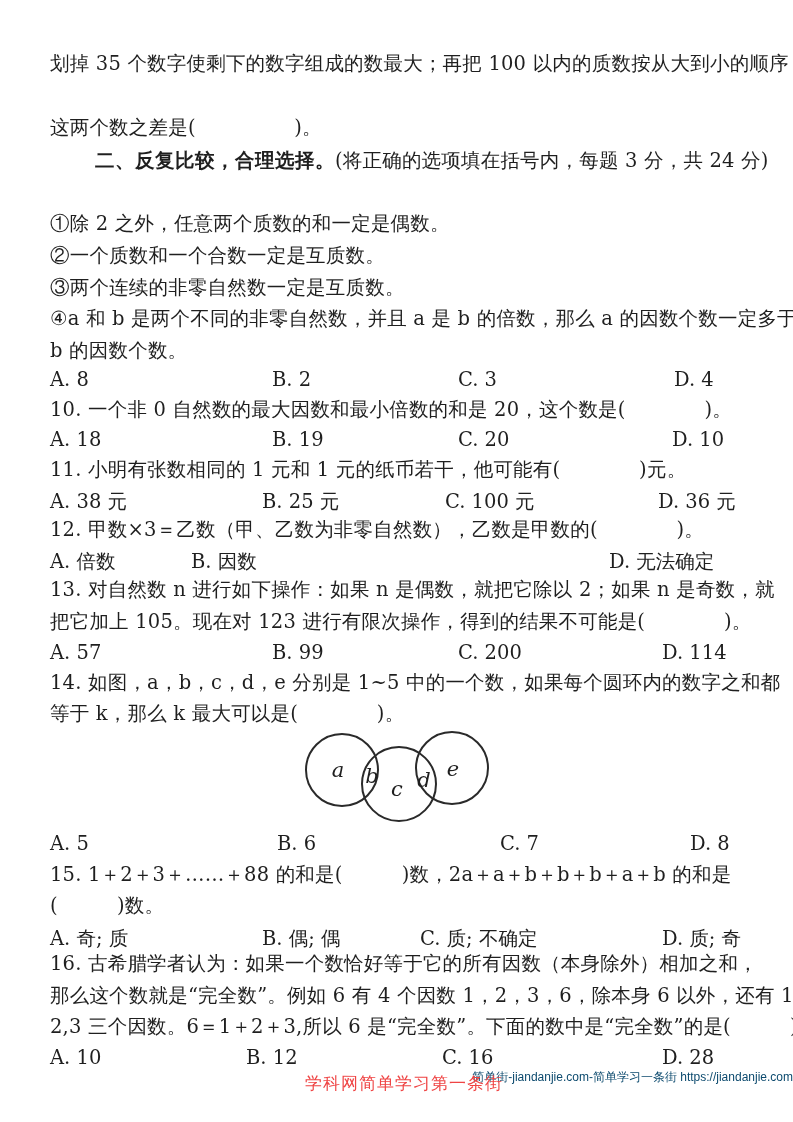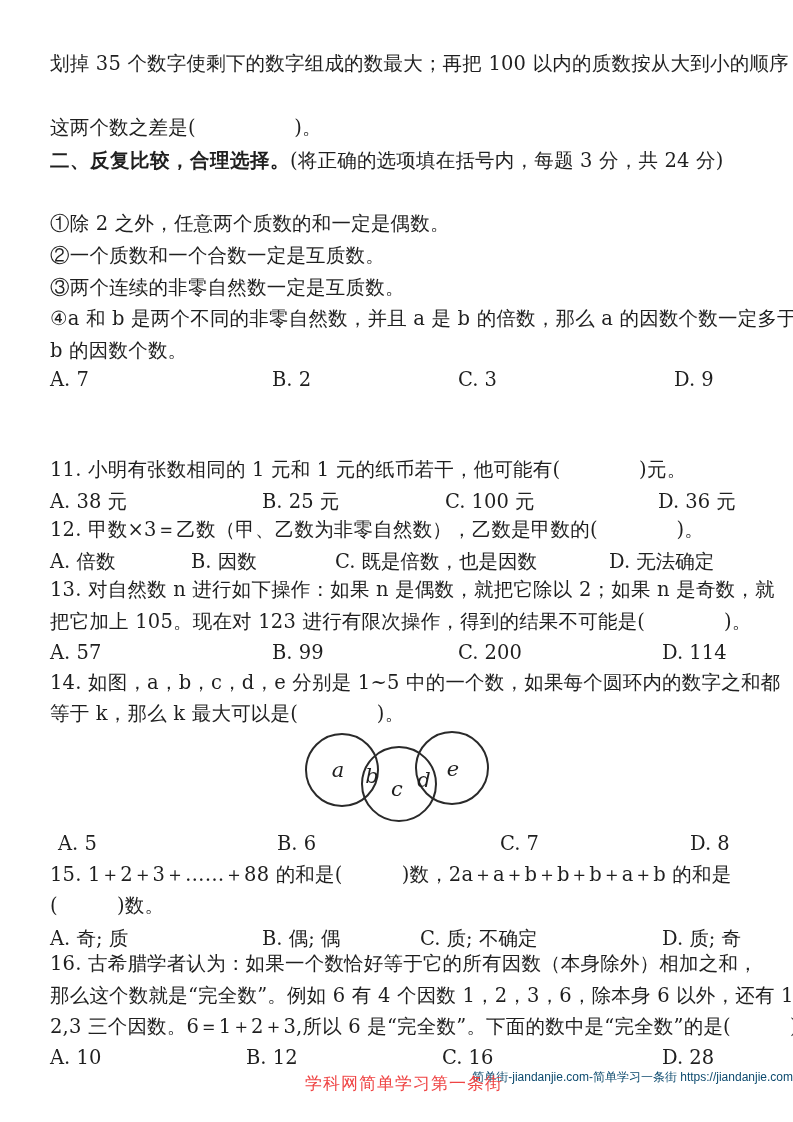--- a/index.html
+++ b/index.html
@@ -16,20 +16,21 @@
     left:50px;
     font-size:19.5px;
     line-height:24px;
     white-space:nowrap;
     letter-spacing:0.2px;
   }
   .sec-title{
     font-family:"Liberation Sans","DejaVu Sans",sans-serif;
     font-weight:700;
     letter-spacing:0.5px;
+    margin-left:45px;
   }
   .opt-row{
     position:absolute;
     left:50px;
     width:710px;
     height:26px;
     font-size:19.5px;
   }
   .opt{
     position:absolute;
@@ -75,40 +76,46 @@
   <div class="ln" style="top:148px">
     <span class="sec-title">二、反复比较，合理选择。</span><span>(将正确的选项填在括号内，每题 3 分，共 24 分)</span>
   </div>
 
   <div class="ln" style="top:212px">①除 2 之外，任意两个质数的和一定是偶数。</div>
   <div class="ln" style="top:244px">②一个质数和一个合数一定是互质数。</div>
   <div class="ln" style="top:276px">③两个连续的非零自然数一定是互质数。</div>
   <div class="ln" style="top:307px">④a 和 b 是两个不同的非零自然数，并且 a 是 b 的倍数，那么 a 的因数个数一定多于</div>
   <div class="ln" style="top:339px">b 的因数个数。</div>
   <div class="opt-row" style="top:368px">
-    <span class="opt" style="left:0px">A. 7</span>
+    <span class="opt" style="left:0px">A. 8</span>
     <span class="opt" style="left:222px">B. 2</span>
     <span class="opt" style="left:408px">C. 3</span>
-    <span class="opt" style="left:624px">D. 9</span>
+    <span class="opt" style="left:624px">D. 4</span>
   </div>
 
+  <div class="ln" style="top:398px">10. 一个非 0 自然数的最大因数和最小倍数的和是 20，这个数是(　　　　)。</div>
+  <div class="opt-row" style="top:428px">
+    <span class="opt" style="left:0px">A. 18</span>
+    <span class="opt" style="left:222px">B. 19</span>
+    <span class="opt" style="left:408px">C. 20</span>
+    <span class="opt" style="left:622px">D. 10</span>
+  </div>
 
   <div class="ln" style="top:458px">11. 小明有张数相同的 1 元和 1 元的纸币若干，他可能有(　　　　)元。</div>
   <div class="opt-row" style="top:488px">
     <span class="opt" style="left:0px">A. 38 元</span>
     <span class="opt" style="left:212px">B. 25 元</span>
     <span class="opt" style="left:395px">C. 100 元</span>
     <span class="opt" style="left:608px">D. 36 元</span>
   </div>
 
   <div class="ln" style="top:518px">12. 甲数×3＝乙数（甲、乙数为非零自然数），乙数是甲数的(　　　　)。</div>
   <div class="opt-row" style="top:548px">
     <span class="opt" style="left:0px">A. 倍数</span>
     <span class="opt" style="left:141px">B. 因数</span>
-    <span class="opt" style="left:285px">C. 既是倍数，也是因数</span>
     <span class="opt" style="left:559px">D. 无法确定</span>
   </div>
 
   <div class="ln" style="top:578px">13. 对自然数 n 进行如下操作：如果 n 是偶数，就把它除以 2；如果 n 是奇数，就</div>
   <div class="ln" style="top:610px">把它加上 105。现在对 123 进行有限次操作，得到的结果不可能是(　　　　)。</div>
   <div class="opt-row" style="top:641px">
     <span class="opt" style="left:0px">A. 57</span>
     <span class="opt" style="left:222px">B. 99</span>
     <span class="opt" style="left:408px">C. 200</span>
     <span class="opt" style="left:612px">D. 114</span>
@@ -122,21 +129,21 @@
     <circle cx="103" cy="58" r="37"></circle>
     <circle cx="156" cy="42" r="36"></circle>
     <text x="42" y="51">a</text>
     <text x="76" y="57">b</text>
     <text x="101" y="70">c</text>
     <text x="128" y="61">d</text>
     <text x="157" y="50">e</text>
   </svg>
 
   <div class="opt-row" style="top:832px">
-    <span class="opt" style="left:8px">A. 5</span>
+    <span class="opt" style="left:0px">A. 5</span>
     <span class="opt" style="left:227px">B. 6</span>
     <span class="opt" style="left:450px">C. 7</span>
     <span class="opt" style="left:640px">D. 8</span>
   </div>
 
   <div class="ln" style="top:863px">15. 1＋2＋3＋……＋88 的和是(　　　)数，2a＋a＋b＋b＋b＋a＋b 的和是</div>
   <div class="ln" style="top:894px">(　　　)数。</div>
   <div class="opt-row" style="top:925px">
     <span class="opt" style="left:0px">A. 奇; 质</span>
     <span class="opt" style="left:212px">B. 偶; 偶</span>

